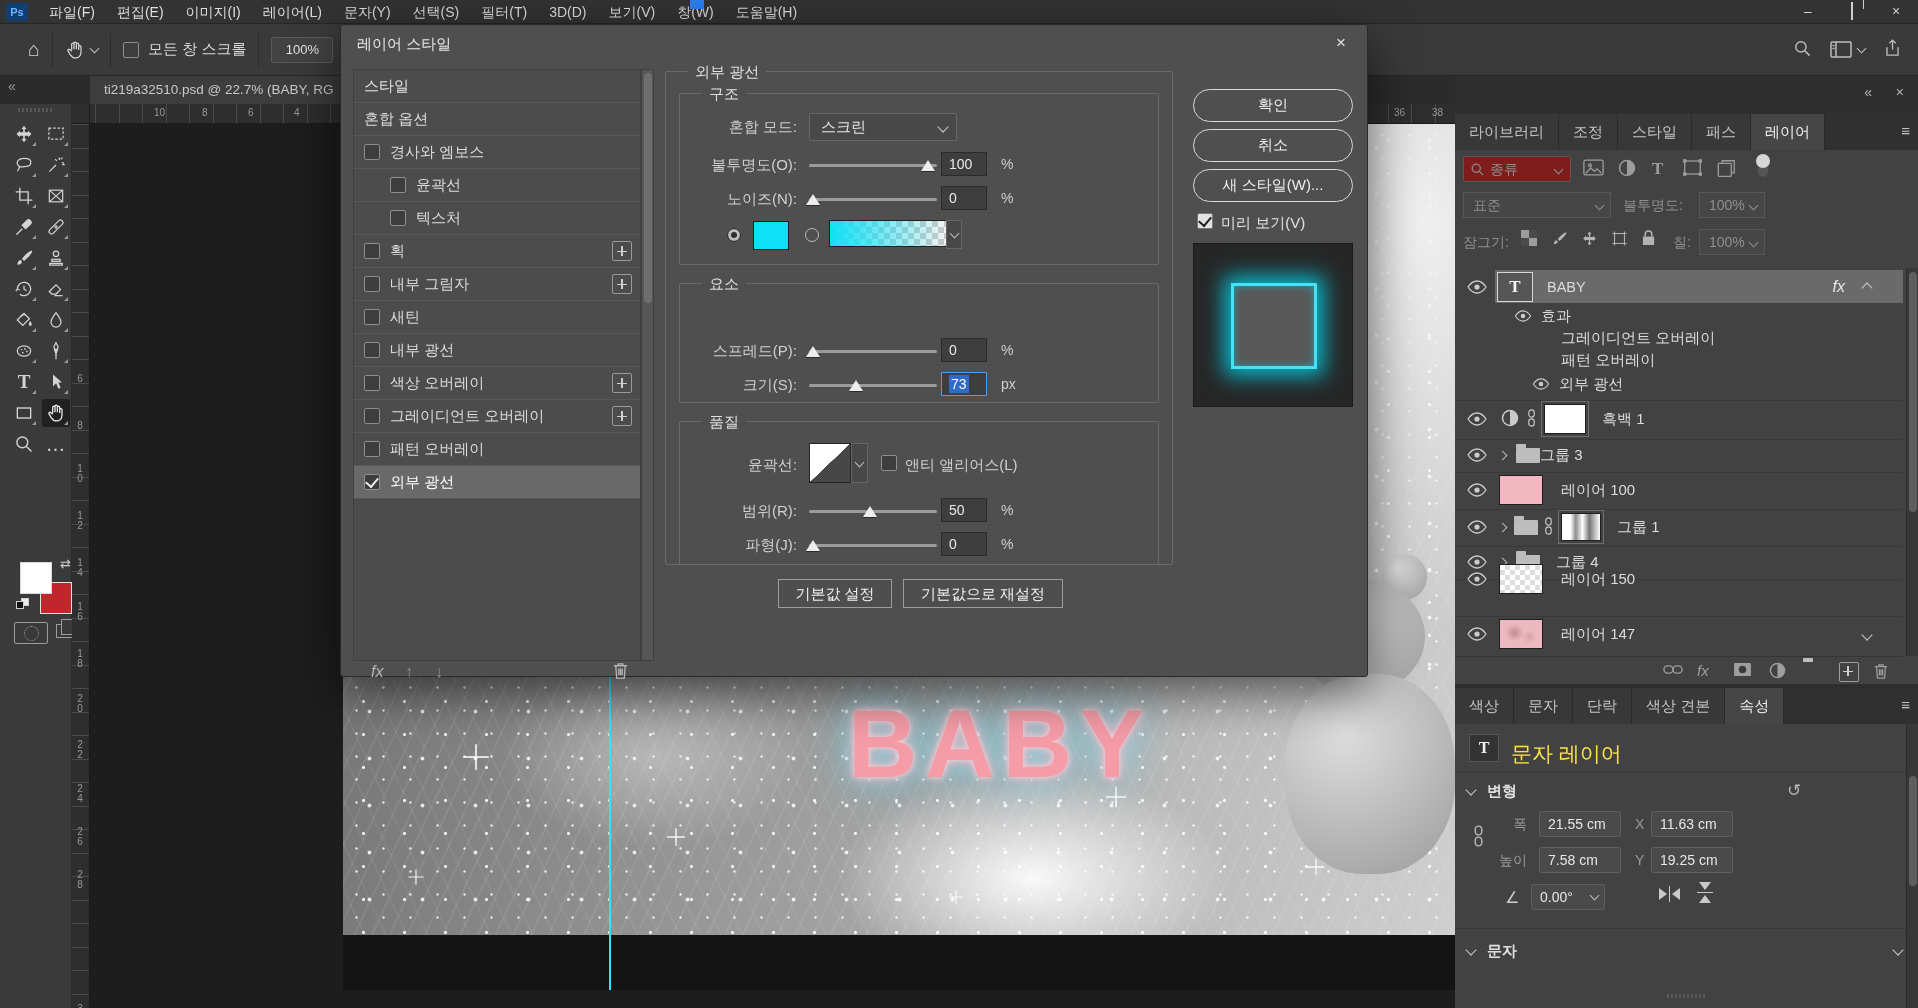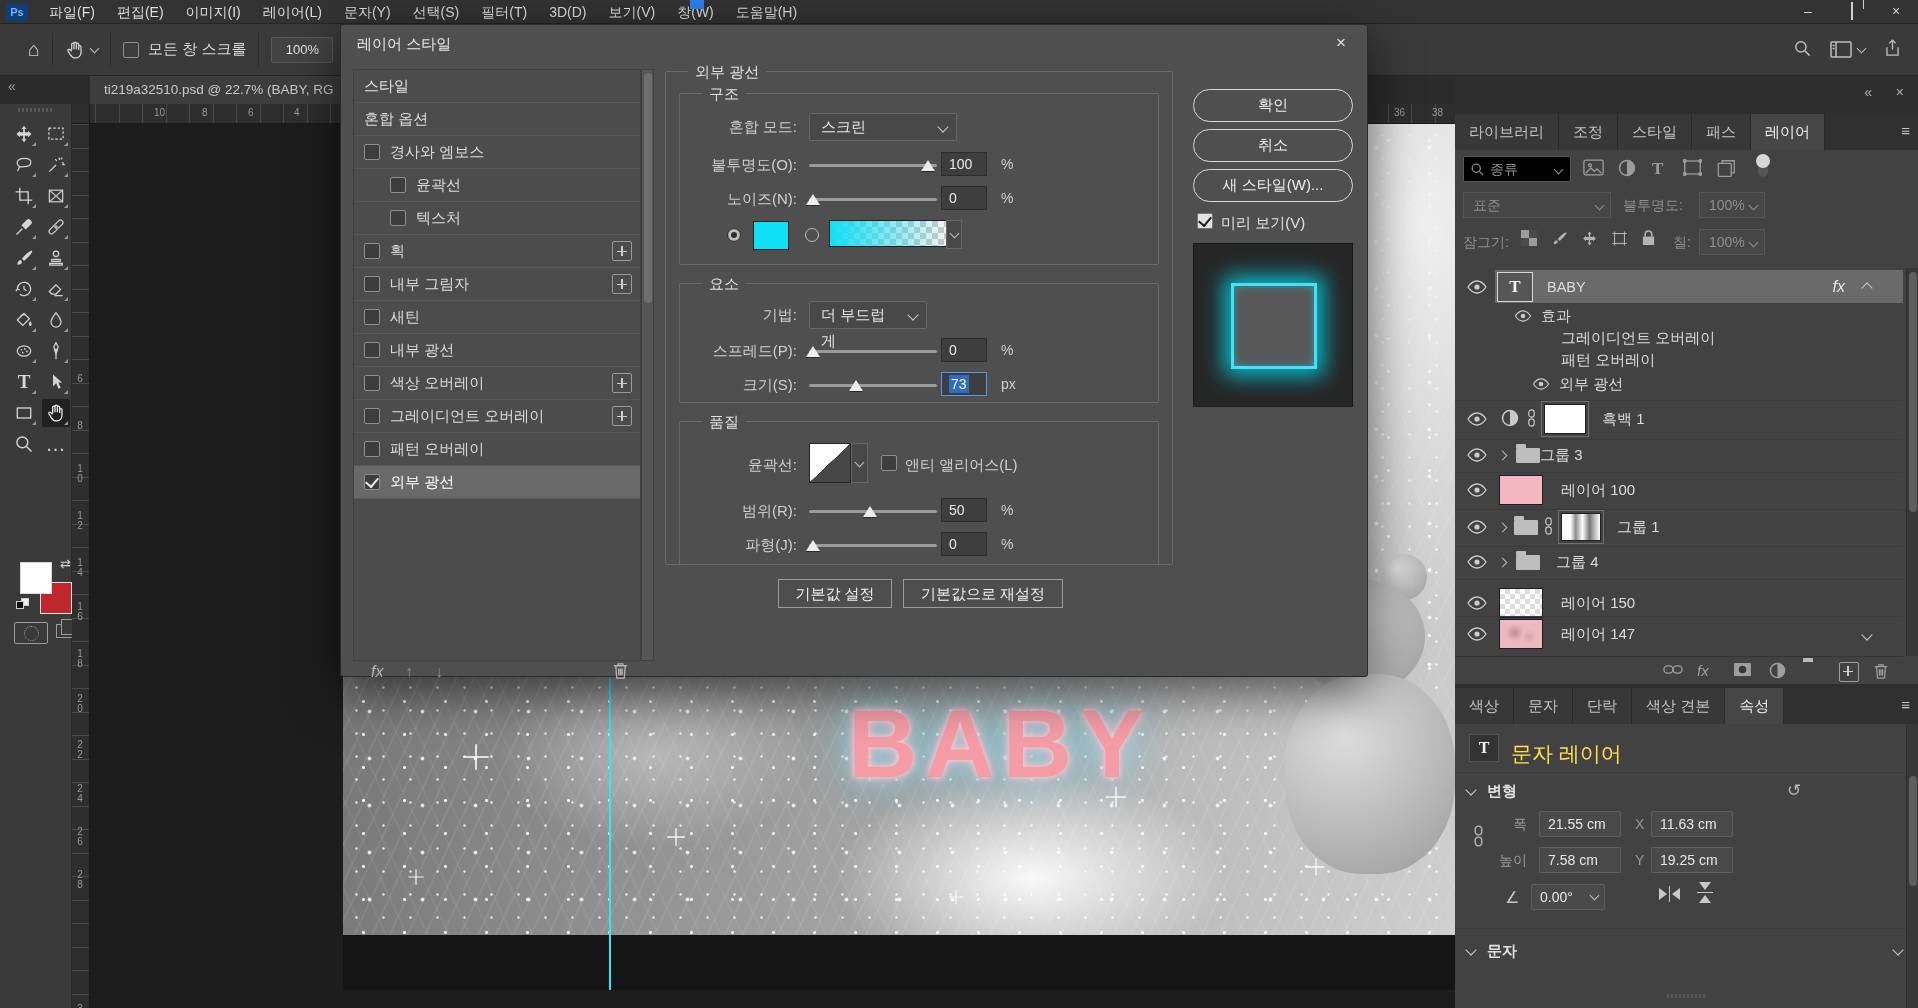--- a/index.html
+++ b/index.html
@@ -125,21 +125,21 @@
   .sqbtn{position:absolute;height:29px;border:1px solid #9c9c9c;background:#4e4e4e;color:#f0f0f0;font-size:15px;text-align:center;line-height:27px}
   .pvwrap{position:absolute;left:852px;top:218px;width:160px;height:164px;background:#262626;border:1px solid #1a1a1a}
   .pvsq{position:absolute;left:37px;top:39px;width:86px;height:86px;background:#585858;border:3px solid #45e2f5;box-shadow:0 0 20px 7px rgba(0,222,246,.8),inset 0 0 8px rgba(0,222,246,.5)}
   
   #rpanel{position:absolute;left:1455px;top:76px;width:463px;height:932px;background:#2e2e2e}
   .phead{position:absolute;left:0;top:0;width:463px;height:38px;color:#b5b5b5}
   .ptabs{position:absolute;left:0;width:463px;height:36px;background:#303030;display:flex}
   .ptab{height:36px;padding:0 14px;line-height:36px;font-size:15px;color:#c3c3c3;background:#383838;border-right:1px solid #2a2a2a}
   .ptab.active{background:#464646;color:#efefef}
   .pbody{position:absolute;left:0;width:463px;background:#424242}
-  .searchbox{position:absolute;left:8px;top:6px;width:108px;height:26px;background:#000000;border:1px solid #585858;border-radius:2px;color:#8f8f8f;font-size:14px;line-height:24px;padding-left:26px}
+  .searchbox{position:absolute;left:8px;top:6px;width:108px;height:26px;background:#7f1d1d;border:1px solid #585858;border-radius:2px;color:#8f8f8f;font-size:14px;line-height:24px;padding-left:26px}
   .searchbox::after{content:"";position:absolute;right:8px;top:9px;width:6px;height:6px;border-right:1.5px solid #8f8f8f;border-bottom:1.5px solid #8f8f8f;transform:rotate(45deg)}
   .fic{position:absolute;top:9px;color:#9c9c9c}
   .dimbox{height:26px;background:#464646;border:1px solid #565656;border-radius:0;color:#8f8f8f;font-size:14px;line-height:24px;padding:0 22px 0 9px;position:absolute}
   .dimbox::after{content:"";position:absolute;right:7px;top:9px;width:6px;height:6px;border-right:1.5px solid #8f8f8f;border-bottom:1.5px solid #8f8f8f;transform:rotate(45deg)}
   .dimlab{position:absolute;color:#8f8f8f;font-size:14px}
   .lockic{position:absolute;top:4px;color:#b3b3b3}
   .layrow{position:absolute;left:0;width:448px;display:flex;align-items:center;color:#dcdcdc;font-size:15px}
   .layrow .eye{margin-left:12px}
   .eyeob{width:20px;height:14px;flex:none}
   .sep{position:absolute;left:0;width:448px;height:1px;background:#3a3a3a}
@@ -509,24 +509,20 @@
     <div class="cswatch" style="left:412px;top:196px"></div>
     <span class="radio" style="left:464px;top:203px"></span>
     <div class="gradbar" style="left:488px;top:195px"></div>
     <div class="gradchev" style="left:605px;top:195px">
         <span class="chevdown" style="margin:0 0 2px 0"></span>
       </div>
 
     <div class="fieldset" style="left:338px;top:258px;width:480px;height:120px">
       <span class="legend">요소</span>
     </div>
-    <div class="drow" style="top:276px">
-      <span class="dlab">기법:</span>
-      <div class="ddown" style="left:130px;top:0;width:118px"><span>더 부드럽게</span></div>
-    </div>
     <div class="drow" style="top:312px">
       <span class="dlab">스프레드(P):</span>
       <div class="slider">
           <i class="sthumb" style="left:3%"></i>
         </div>
       <div class="nbox"><span>0</span></div>
       <span class="unit">%</span>
     </div>
     <div class="drow" style="top:346px">
       <span class="dlab">크기(S):</span>
@@ -748,21 +744,21 @@
         <span class="eye eyeob"><svg width="20" height="14" viewBox="0 0 20 14">
               <path d="M1 7c3-4.5 6-6 9-6s6 1.5 9 6c-3 4.5-6 6-9 6s-6-1.5-9-6z" fill="none" stroke="#ccc" stroke-width="1.3"></path>
               <circle cx="10" cy="7" r="2.6" fill="#ccc"></circle>
             </svg></span>
         <span class="chev-r" style="margin-left:12px"></span>
         <span class="folder" style="margin-left:10px"></span>
         <span style="margin-left:16px">그룹 4</span>
       </div>
       <div class="sep" style="top:429px"></div>
 
-      <div class="layrow" style="top:436px;height:34px">
+      <div class="layrow" style="top:412px;height:34px">
         <span class="eye eyeob"><svg width="20" height="14" viewBox="0 0 20 14">
               <path d="M1 7c3-4.5 6-6 9-6s6 1.5 9 6c-3 4.5-6 6-9 6s-6-1.5-9-6z" fill="none" stroke="#ccc" stroke-width="1.3"></path>
               <circle cx="10" cy="7" r="2.6" fill="#ccc"></circle>
             </svg></span>
         <span class="thumb-box" style="margin-left:12px;width:44px;height:30px;background:linear-gradient(45deg,#ddd 25%,transparent 25%,transparent 75%,#ddd 75%),linear-gradient(45deg,#ddd 25%,#fff 25%,#fff 75%,#ddd 75%),radial-gradient(circle 3px at 30% 40%,#eaa 60%,transparent 61%),#fff;background-size:10px 10px,10px 10px,auto;background-position:0 0,5px 5px,0 0"></span>
         <span style="margin-left:18px">레이어 150</span>
       </div>
       <div class="sep" style="top:466px"></div>
 
       <div class="layrow" style="top:467px;height:34px">

